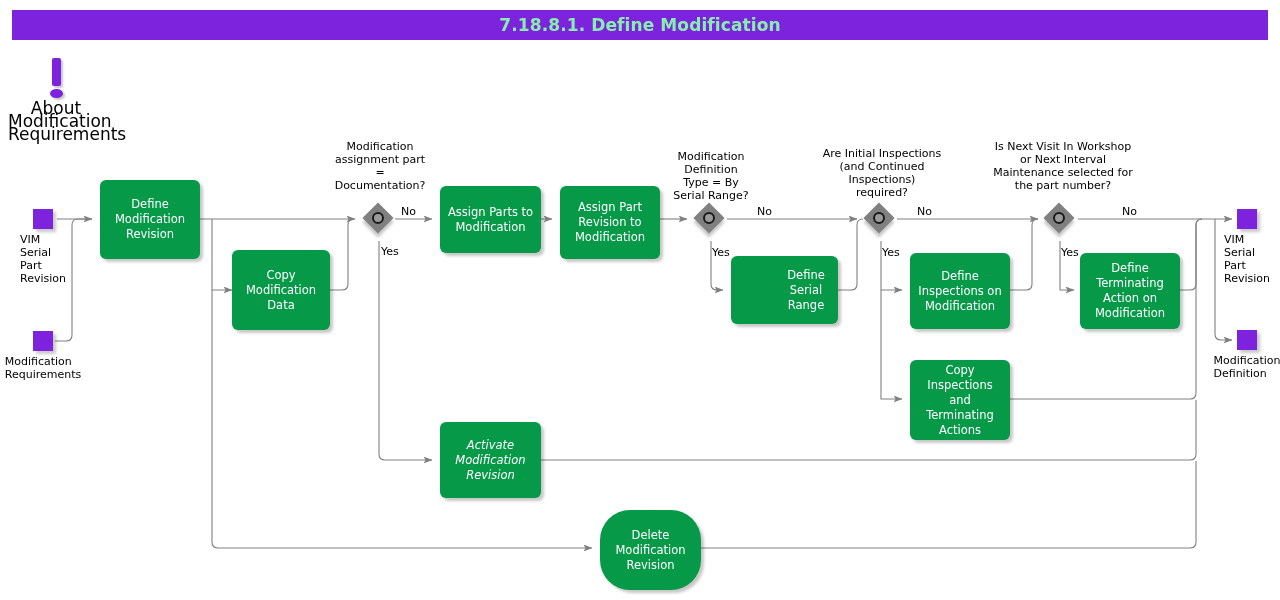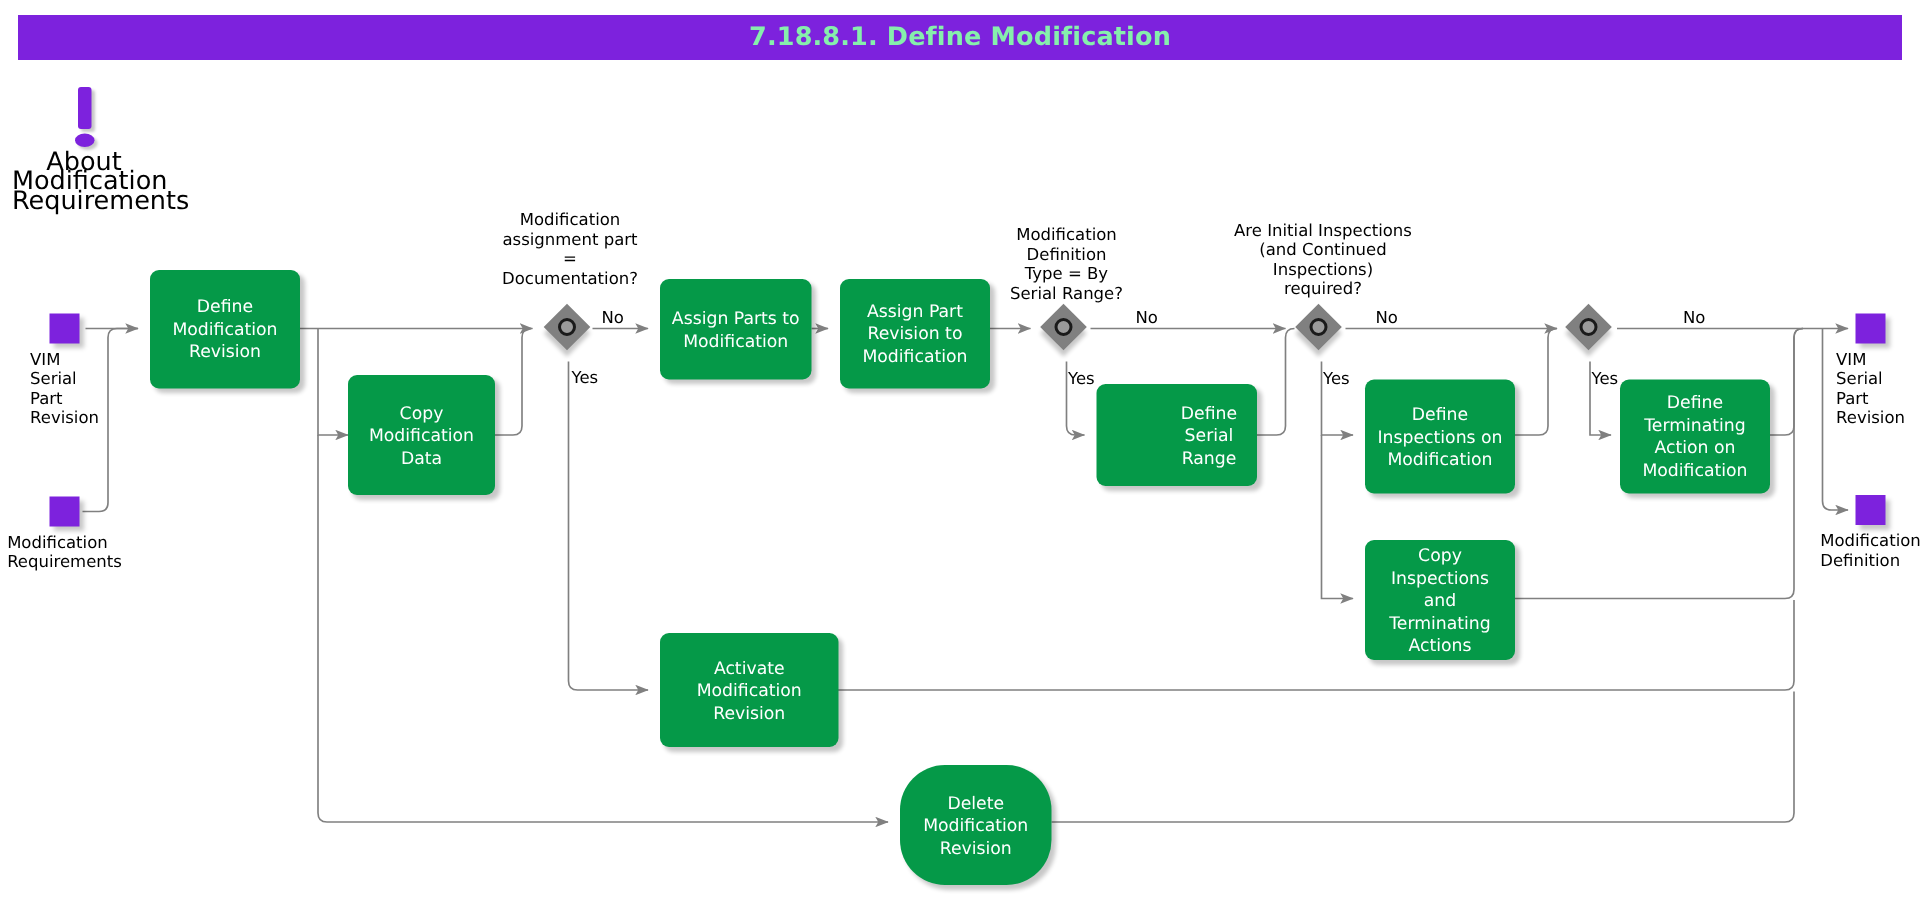--- a/index.html
+++ b/index.html
@@ -233,21 +233,21 @@
 Actions</span>
   </div>
 
   <div class="proc" style="left:1080px;top:253px;width:100px;height:76px;">
     <span style="white-space:pre-line">Define
 Terminating
 Action on
 Modification</span>
   </div>
 
-  <div class="proc" style="left:440px;top:422px;width:119px;height:76px;">
+  <div class="proc" style="left:440px;top:422px;width:101px;height:76px;font-style:italic;">
     <span style="white-space:pre-line">Activate
 Modification
 Revision</span>
   </div>
 
   <div class="proc" style="left:600px;top:510px;width:101px;height:80px;border-radius:30px;">
     <span style="white-space:pre-line">Delete
 Modification
 Revision</span>
   </div>
@@ -284,20 +284,26 @@
     <div>Inspections)</div>
     <div>required?</div>
   </div>
   <div class="dec" style="left:865px;top:204px;">
     <div class="dia"></div>
     <div class="ring"></div>
   </div>
   <div class="ylabel" style="left:917px;top:205px;">No</div>
   <div class="ylabel" style="left:882px;top:246px;">Yes</div>
 
+  <div class="qlabel" style="left:965px;top:140px;width:196px;">
+    <div>Is Next Visit In Workshop</div>
+    <div>or Next Interval</div>
+    <div>Maintenance selected for</div>
+    <div>the part number?</div>
+  </div>
   <div class="dec" style="left:1045px;top:204px;">
     <div class="dia"></div>
     <div class="ring"></div>
   </div>
   <div class="ylabel" style="left:1122px;top:205px;">No</div>
   <div class="ylabel" style="left:1061px;top:246px;">Yes</div>
 
 </div>
 
 </body></html>

